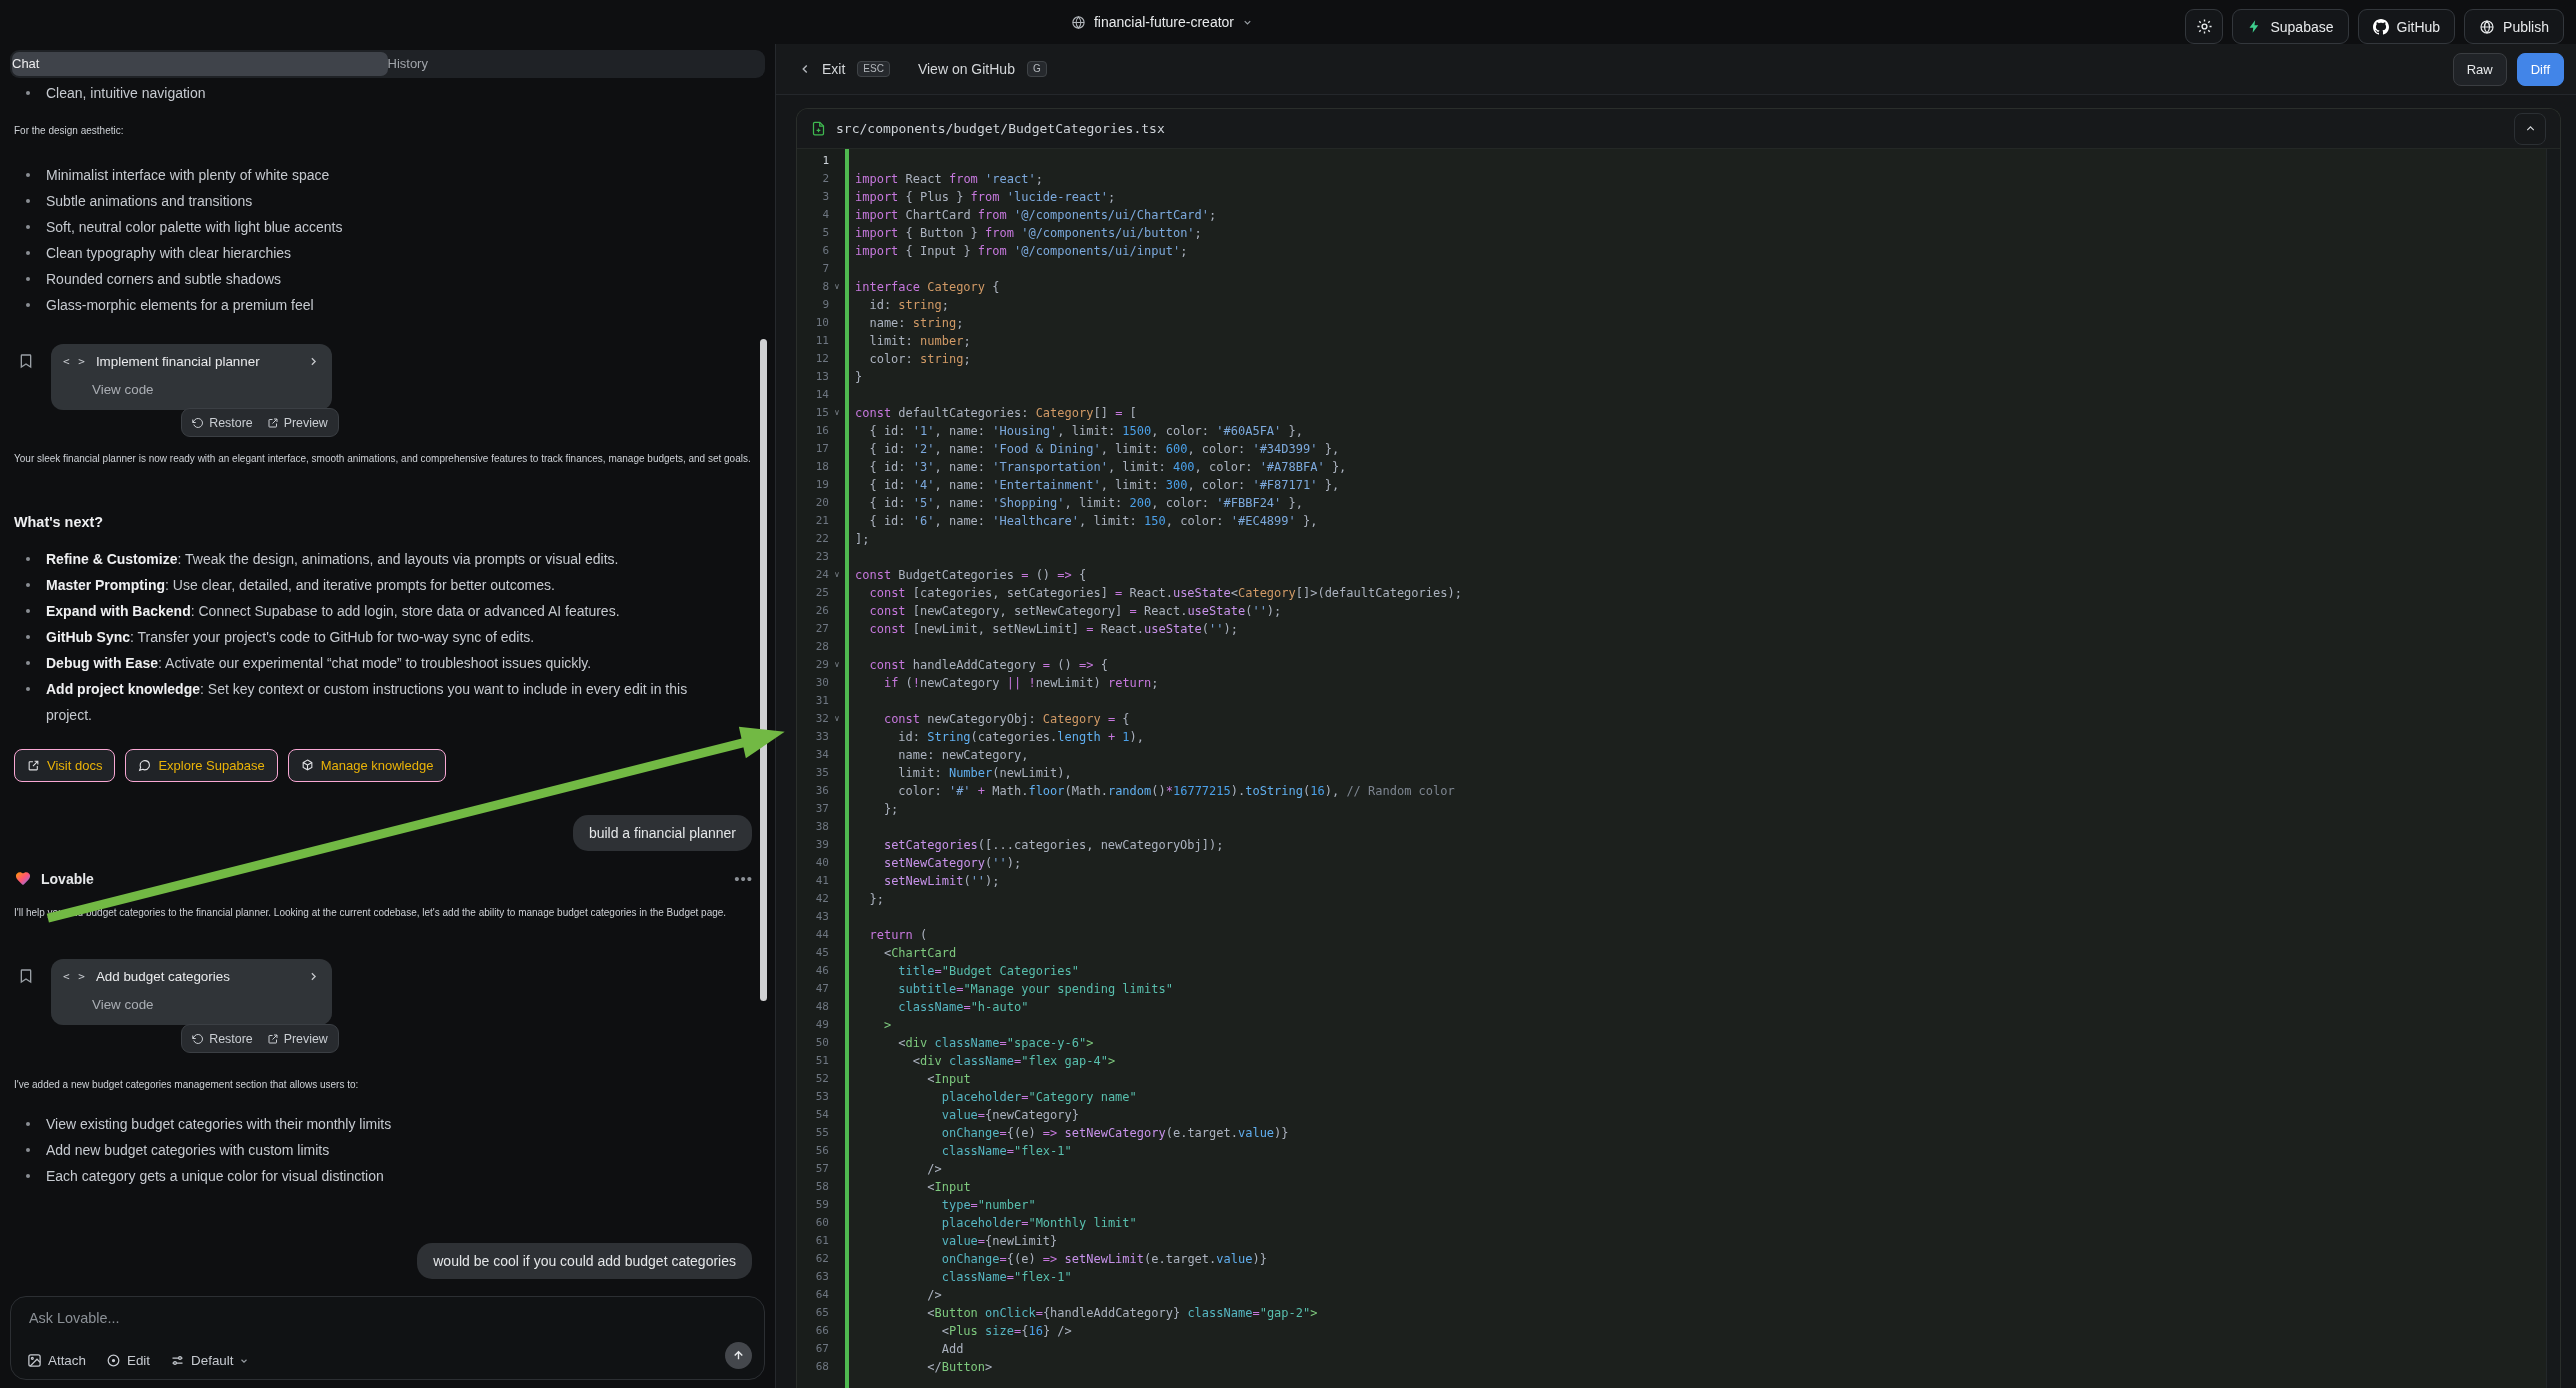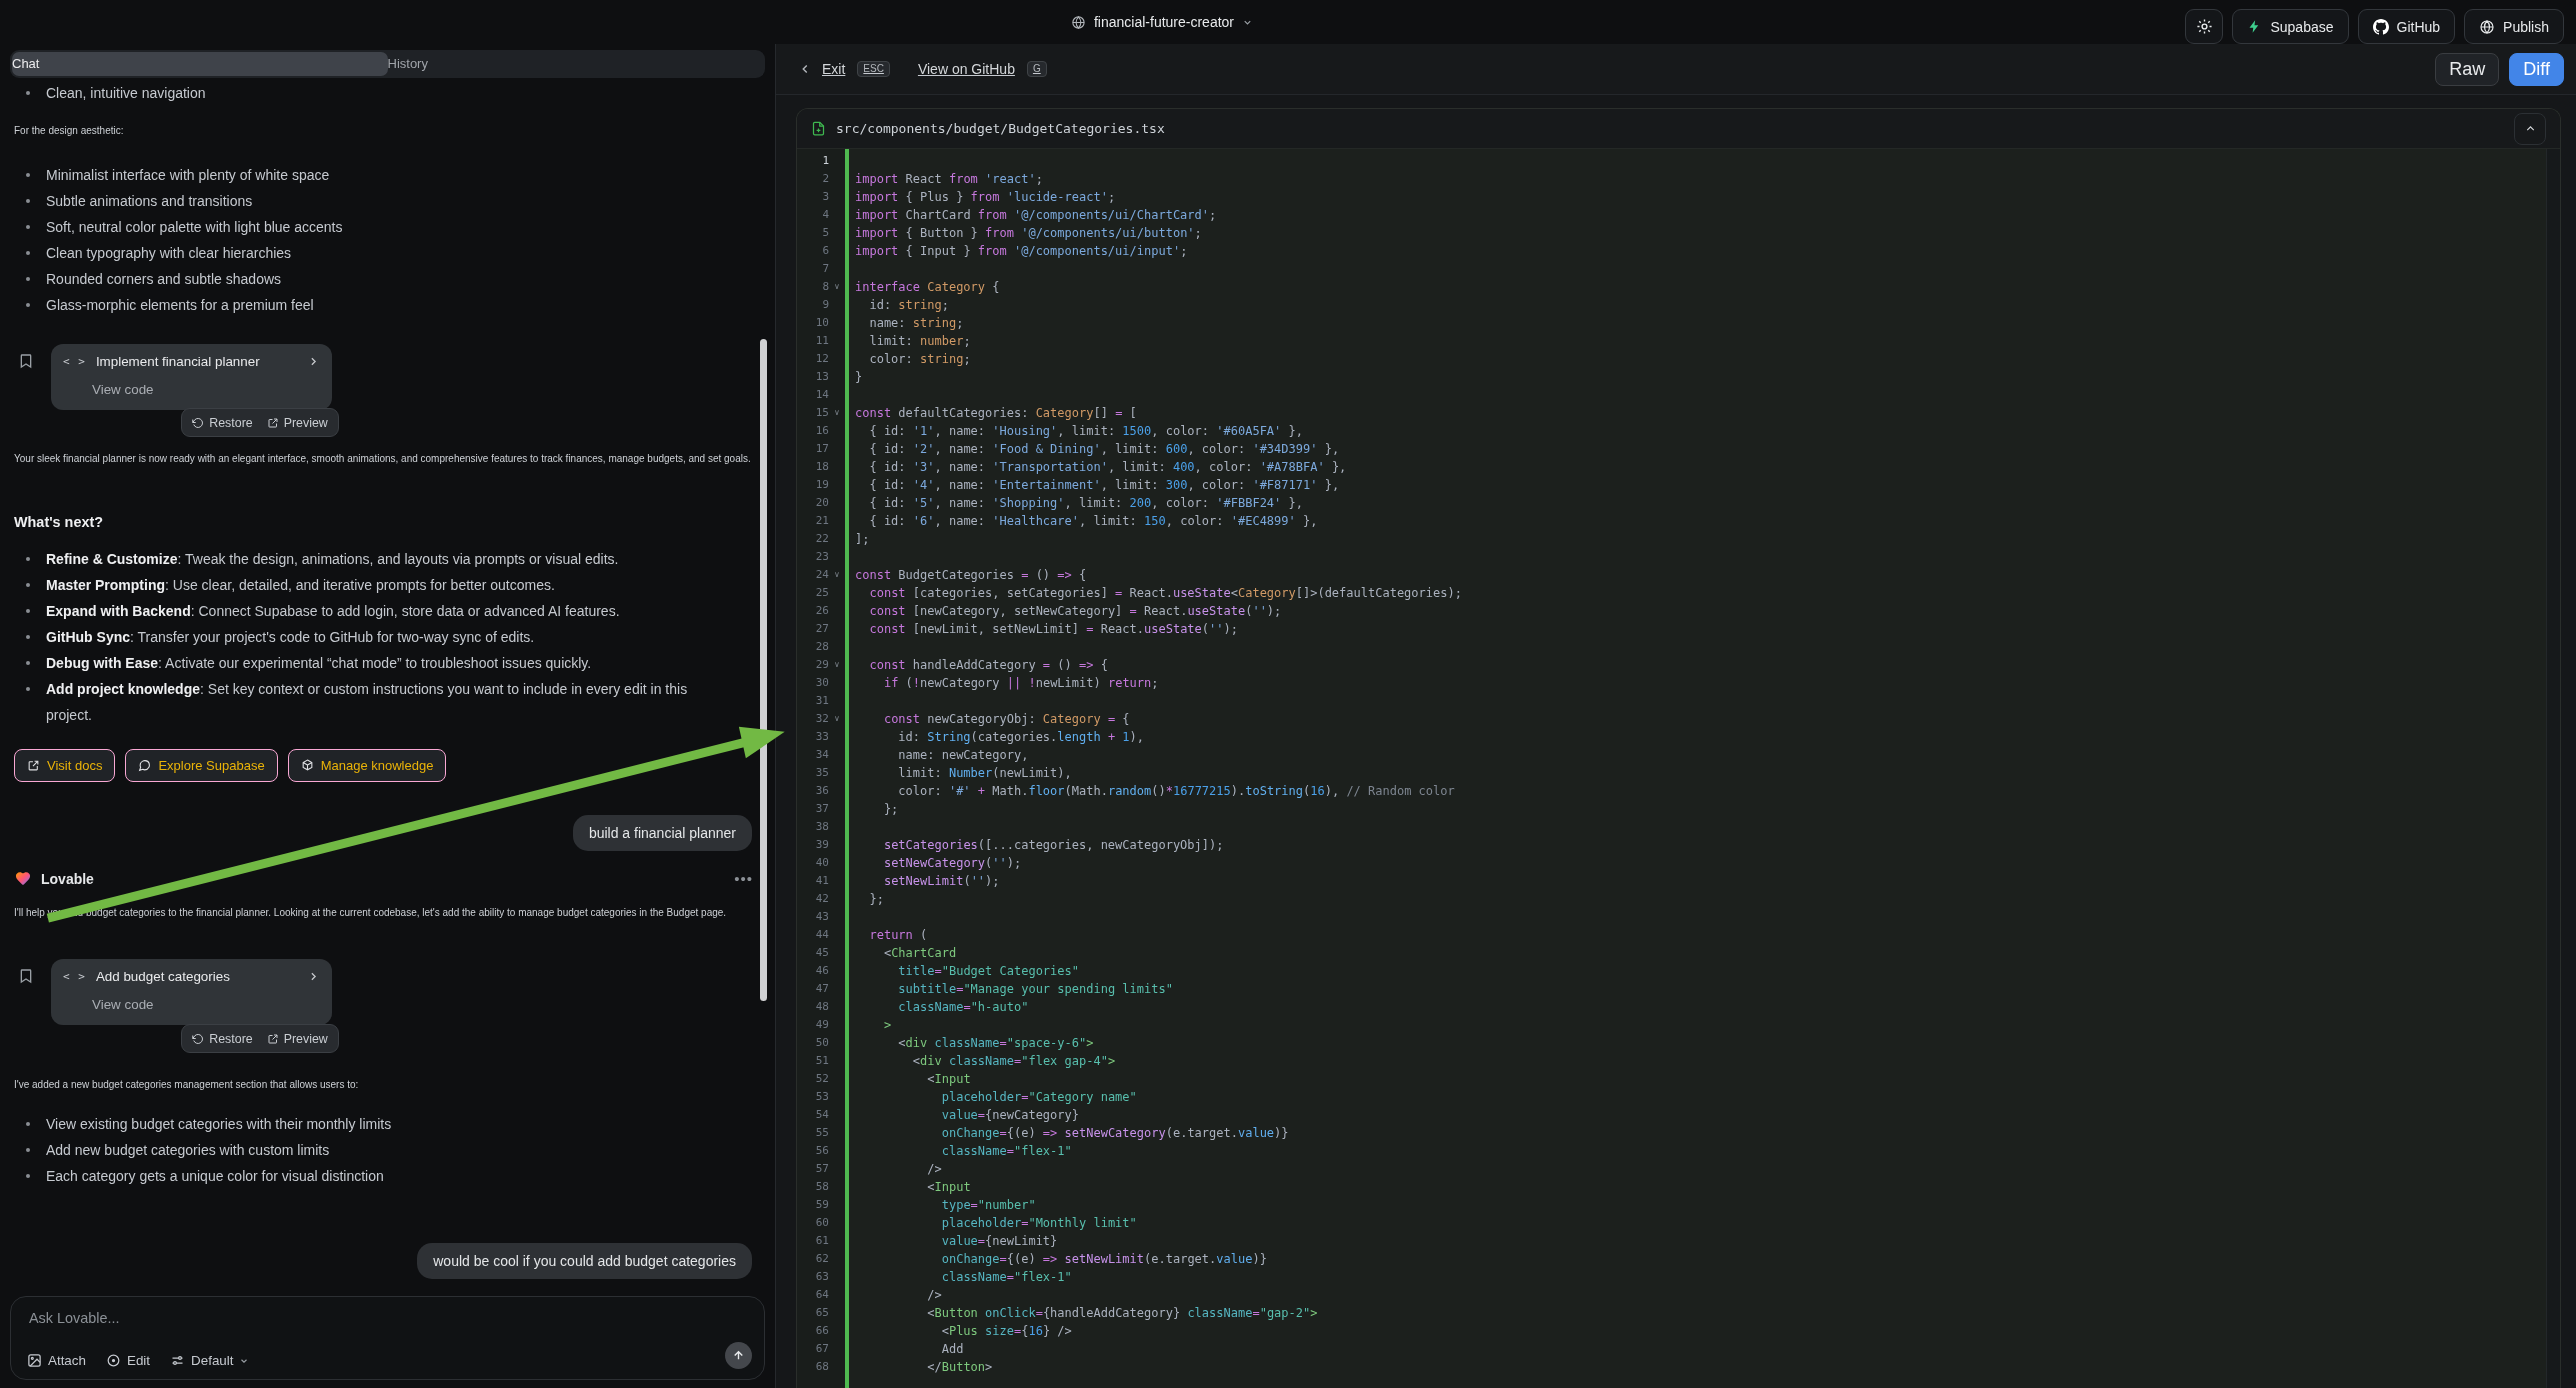--- a/index.html
+++ b/index.html
@@ -46,24 +46,24 @@
   #ask-box{position:absolute;left:10px;top:1296px;width:755px;height:84px;border:1px solid #2c2f33;border-radius:16px;background:#101214;box-sizing:border-box;}
   #ask-input{position:absolute;left:16px;top:12px;width:597px;background:transparent;border:none;outline:none;color:#cfd3d8;font-size:14.4px;font-family:"Liberation Sans",sans-serif;}
   #ask-input::placeholder{color:#8b9096;}
   #ask-actions{position:absolute;left:16px;bottom:11px;display:flex;align-items:center;gap:20px;font-size:13.4px;color:#c6cad0;}
   .ask-act{display:flex;align-items:center;gap:6px;}
   #send-btn{position:absolute;right:12px;bottom:10px;width:27px;height:27px;border-radius:50%;background:#44474c;display:flex;align-items:center;justify-content:center;}
   .kbd{display:inline-block;border:1px solid #3f4347;background:#26292d;border-radius:4px;font-size:10px;color:#b4b8bd;padding:2px 5px;line-height:1;}
 
   
   #right-panel{position:absolute;left:775px;top:44px;right:0;bottom:0;background:#151719;border-left:1px solid #26292d;}
-  #code-header{position:absolute;left:0;top:0;right:0;height:50px;border-bottom:1px solid #24272b;background:#17191b;display:flex;align-items:center;padding-left:22px;text-decoration:underline;}
+  #code-header{position:absolute;left:0;top:0;right:0;height:50px;border-bottom:1px solid #24272b;background:#17191b;display:flex;align-items:center;padding-left:22px;}
   #code-header .hd-label{font-size:14px;color:#d4d7da;}
   #hdr-right{position:absolute;right:12px;top:9px;display:flex;gap:10px;}
-  .mini-btn{height:31px;border-radius:8px;font-size:18px;display:flex;align-items:center;padding:0 13px;border:1px solid #3a3d41;background:#202327;color:#e8eaec;}
+  .mini-btn{height:31px;border-radius:8px;font-size:13px;display:flex;align-items:center;padding:0 13px;border:1px solid #3a3d41;background:#202327;color:#e8eaec;}
   .mini-btn.active{background:#4285e8;border-color:#4285e8;color:#fff;}
   #code-card{position:absolute;left:20px;right:15px;top:64px;bottom:0;background:#191c1a;border:1px solid #2a2e2b;border-bottom:none;border-radius:12px 12px 0 0;overflow:hidden;}
   #file-header{height:39px;background:#17191b;border-bottom:1px solid #242826;display:flex;align-items:center;padding:0 14px;gap:10px;}
   #file-path{font-family:"DejaVu Sans Mono",monospace;font-size:13px;color:#ced3d9;}
   #collapse-btn{margin-left:auto;width:30px;height:30px;border:1px solid #2c3034;border-radius:8px;display:flex;align-items:center;justify-content:center;}
   #code-body{position:absolute;top:40px;left:0;right:0;bottom:0;background:#1c201d;}
   #gutter-bg{position:absolute;left:0;top:0;bottom:0;width:48px;background:#191d1b;}
   #diffbar{position:absolute;left:48px;top:0;bottom:0;width:3.5px;background:#4fb950;}
   #code-scroll-strip{position:absolute;right:0;top:0;bottom:0;width:13px;background:#16191b;border-left:1px solid #23272a;}
   #code-lines{position:absolute;top:3px;left:0;right:13px;bottom:0;overflow:hidden;}

